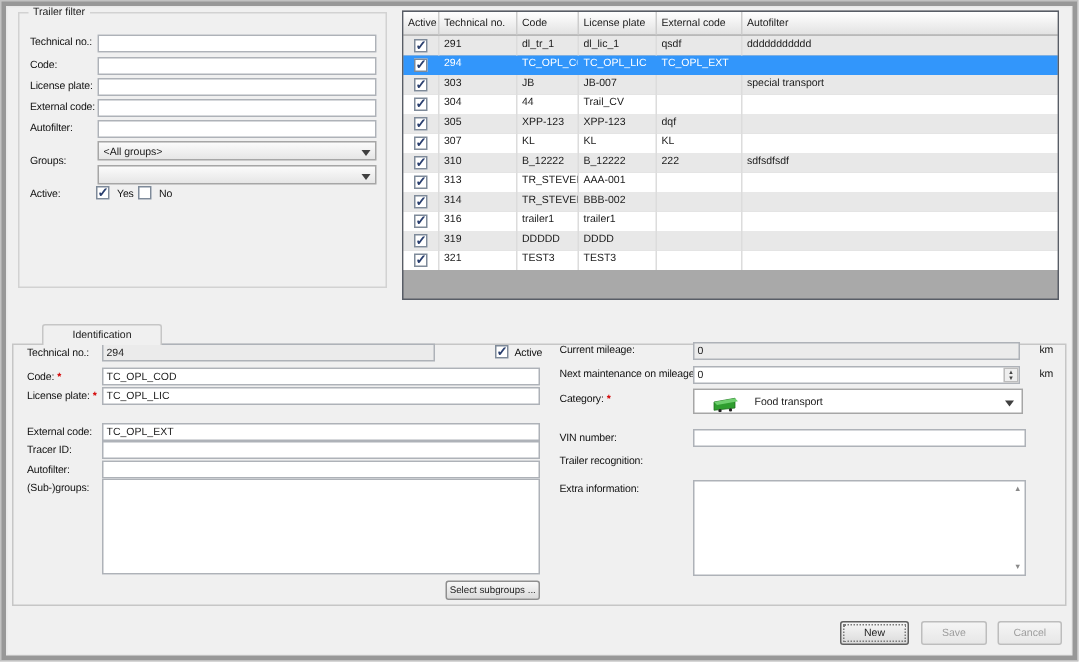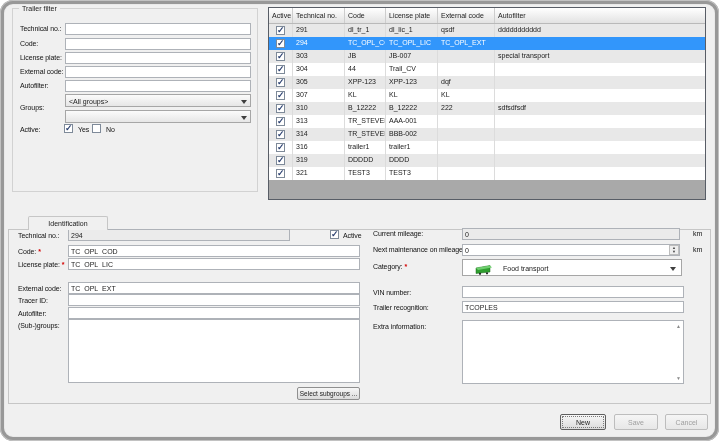--- a/index.html
+++ b/index.html
@@ -3,21 +3,20 @@
 <meta charset="utf-8">
 <style>
   * { margin:0; padding:0; box-sizing:border-box; }
   html,body { width:719px; height:441px; }
   body { font-family:"Liberation Sans", sans-serif; font-size:7px; color:#1a1a1a; background:#fff; }
 
   .window {
     position:relative; width:719px; height:441px; background:#f0f0f0;
     box-shadow: inset 0 0 0 1px #c2c2c2, inset 0 0 0 4px #989898, inset 0 0 0 5px #e9e9e9;
     overflow:hidden;
-    border-radius:13px;
   }
   .lbl { position:absolute; white-space:nowrap; font-size:7px; color:#111; letter-spacing:-0.1px; }
   .req { color:#d40000; font-weight:bold; margin-left:2px; }
 
   .tinput {
     position:absolute; height:12px; border:1px solid #aeb2b8; background:#fff;
     font-family:"Liberation Sans", sans-serif; font-size:7px; padding:0 2px; color:#222;
   }
   .ro { background:#ebebeb; }
 
@@ -310,21 +309,20 @@
       </svg>
     </span>
     <span class="cat-text">Food transport</span>
     <span class="carrow" style="top:7px; right:5px;"></span>
   </div>
 
   <div class="lbl" style="left:373px; top:289px;">VIN number:</div>
   <input class="tinput" style="left: 462px; top: 286px; width: 222px;" value="">
 
   <div class="lbl" style="left:373px; top:304px;">Trailer recognition:</div>
-  <input class="tinput" style="left: 462px; top: 301px; width: 222px;" value="TCOPLES">
 
   <div class="lbl" style="left:373px; top:323px;">Extra information:</div>
   <textarea class="tarea" style="left: 462px; top: 320px; width: 222px; height: 64px; padding-right: 9px;"></textarea>
   <span class="scroll-arrow" style="left:676px; top:323px;">▲</span>
   <span class="scroll-arrow" style="left:676px; top:375px;">▼</span>
 
   <button class="btn default" style="left:560px; top:414px; width:46px; height:16px;">New</button>
   <button class="btn disabled" style="left:614px; top:414px; width:44px; height:16px;">Save</button>
   <button class="btn disabled" style="left:665px; top:414px; width:43px; height:16px;">Cancel</button>
 

